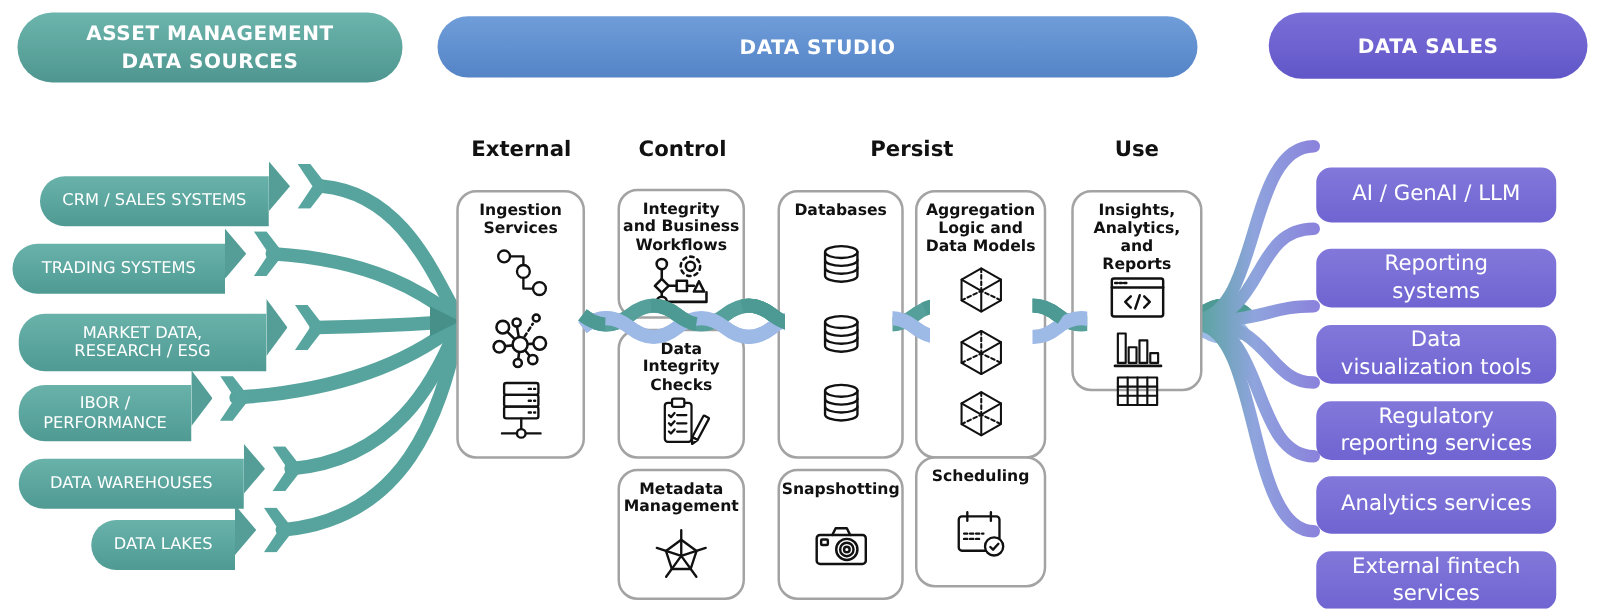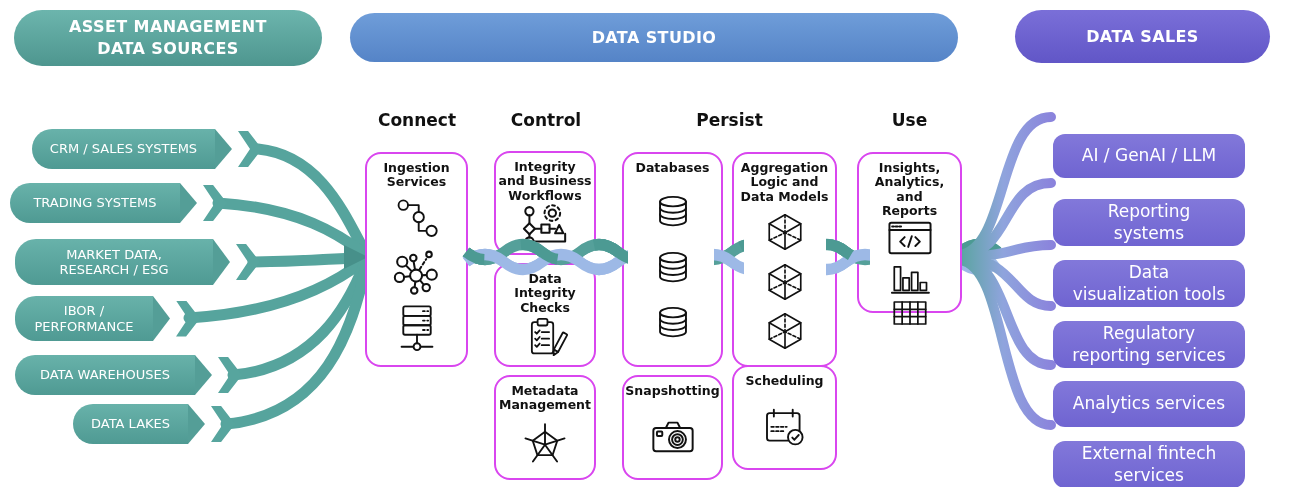--- a/index.html
+++ b/index.html
@@ -18,31 +18,31 @@
   .hdr-blue{left:350px;top:13px;width:608px;height:49px;border-radius:25px;
        background:linear-gradient(180deg,#6f9dd9,#5584c7);}
   .hdr-purple{left:1015px;top:10px;width:255px;height:53px;border-radius:27px;
        background:linear-gradient(180deg,#7a6fd8,#6156c7);}
 
   
   .col-label{position:absolute;top:110px;color:#111;font-weight:bold;font-size:17px;
        text-align:center;z-index:4;}
 
   
-  .wbox{position:absolute;background:#fff;border:2px solid #d946ef;border-radius:16px;
+  .wbox{position:absolute;background:#fff;border:2px solid #a3a3a3;border-radius:16px;
        box-sizing:border-box;display:flex;flex-direction:column;align-items:center;
        padding:7px 2px 5px 2px;z-index:2;}
   .wbox-title{font-weight:bold;font-size:12.5px;line-height:1.14;color:#111;
        text-align:center;white-space:pre-line;}
   .icons{flex:1;display:flex;flex-direction:column;align-items:center;
        justify-content:space-evenly;width:100%;}
 
   
   .src{position:absolute;z-index:4;}
-  .src-body{position:absolute;left:0;top:0;width:100%;height:100%;
+  .src-body{position:absolute;left:0;top:12px;width:100%;height:100%;
        border-radius:21px 0 0 21px;background:linear-gradient(180deg,#68b2aa,#4f9a93);
        display:flex;align-items:center;justify-content:center;}
   .src-body span{color:#fff;font-size:13px;line-height:1.18;text-align:center;
        white-space:pre-line;padding:0 10px;}
   .src-tip{position:absolute;left:100%;top:0;width:17px;height:100%;
        background:#549e97;clip-path:polygon(0 0,100% 50%,0 100%);}
   .src-chev{position:absolute;left:calc(100% + 23px);top:50%;width:24px;height:36px;
        transform:translateY(-50%);background:#57a59e;
        clip-path:polygon(0 0,42% 0,100% 50%,42% 100%,0 100%,50% 50%);}
 
@@ -92,21 +92,21 @@
       <path d="M960 259 C1012 262 1002 365 1051 365"></path>
       <path d="M960 260 C1008 266 998 425 1051 425"></path>
     </g>
   </svg>
 
   <div class="hdr hdr-teal">ASSET MANAGEMENT
 DATA SOURCES</div>
   <div class="hdr hdr-blue">DATA STUDIO</div>
   <div class="hdr hdr-purple">DATA SALES</div>
 
-  <div class="col-label" style="left:365px;width:104px">Connect</div>
+  <div class="col-label" style="left:365px;width:104px">External</div>
   <div class="col-label" style="left:494px;width:104px">Control</div>
   <div class="col-label" style="left:622px;width:215px">Persist</div>
   <div class="col-label" style="left:857px;width:105px">Use</div>
 
   <div class="src" style="left:32px;top:129px;width:183px;height:40px">
     <div class="src-body">
         <span>CRM / SALES SYSTEMS</span>
       </div>
     <div class="src-tip"></div>
     <div class="src-chev"></div>

